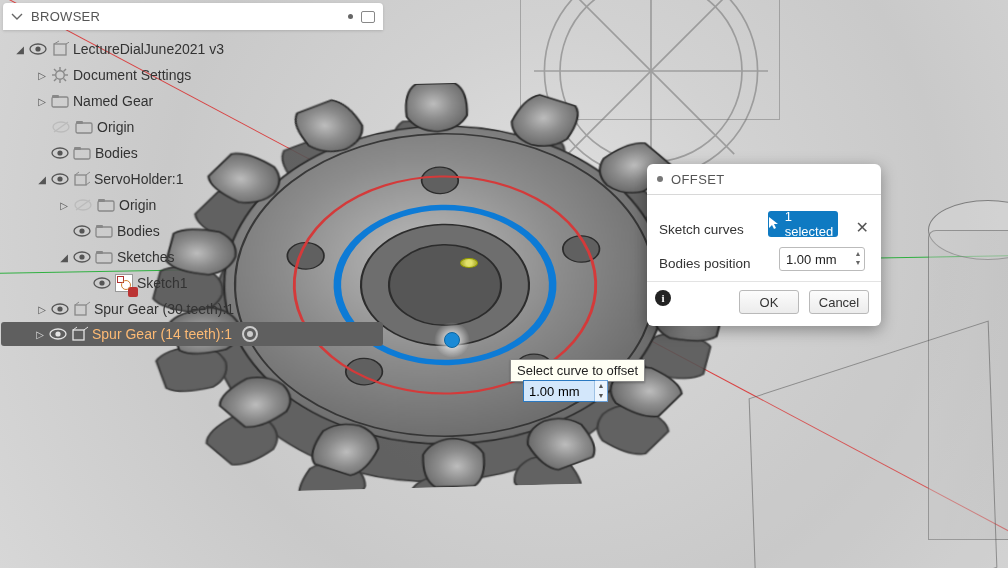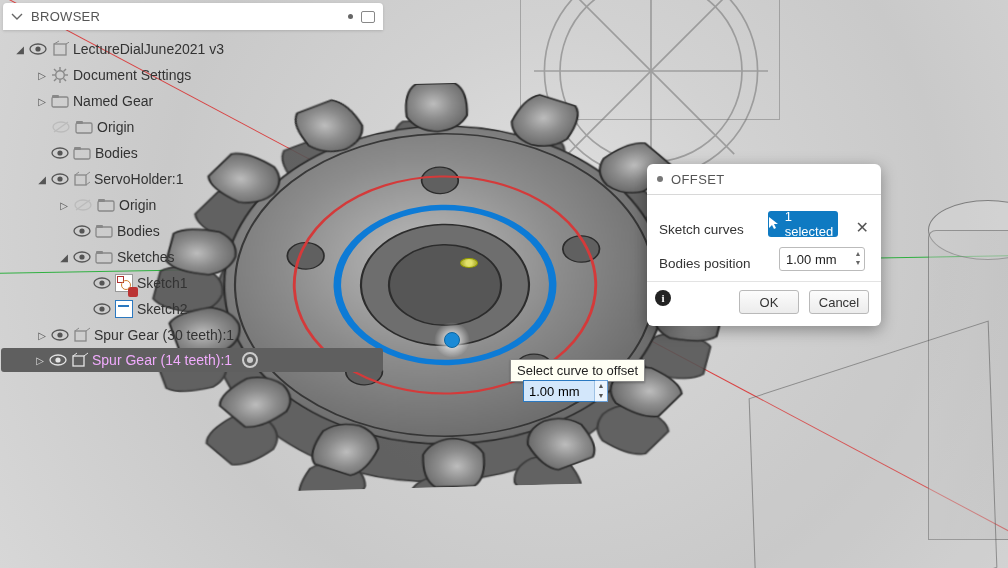--- a/index.html
+++ b/index.html
@@ -77,21 +77,21 @@
   .row .indent{display:inline-block}
   .tw{ width:10px;text-align:center;color:#555;font-size:10px}
   .eye{ color:#555;}
   .folder-icon{ color:#777;}
   .cube-icon{ color:#888; font-size:14px;}
   .label{ color:#333; font-size:14px;}
   .row.bold .label{ font-weight:400;}
   .row.sel{
     background:#5f5f5f; border-radius:3px; height:24px; padding:0 6px 0 0; margin-left:-2px;
   }
-  .row.sel .label{ color:#f0abfc;}
+  .row.sel .label{ color:#fdba74;}
   .row.sel .eye, .row.sel .cube-icon{ color:#eee;}
   .row.sel .radio{width:16px;height:16px;border:2px solid #ccc;border-radius:50%;margin-left:6px;display:inline-grid;place-items:center}
   .row.sel .radio::after{content:"";width:6px;height:6px;border-radius:50%;background:#ccc}
   .slash{width:20px;height:20px;display:inline-flex;align-items:center;justify-content:center}
 
   .sketch-icon{display:inline-block;width:18px;height:18px;border:1px solid #999;position:relative;background:#fff}
   .sketch-icon::before{content:"";position:absolute;left:1px;top:1px;width:5px;height:5px;border:1px solid #b03030}
   .sketch-icon::after{content:"";position:absolute;right:1px;bottom:1px;width:8px;height:8px;border:1px solid #d08030;border-radius:50%}
   .sketch-icon.pen{border-color:#2a78c0}
   .sketch-icon.pen::before{border-color:#2a78c0; width:11px;height:2px;top:4px;left:2px;background:#2a78c0;border:none}
@@ -429,31 +429,20 @@
             <ellipse cx="9" cy="6" rx="8" ry="5" fill="none" stroke="#555" stroke-width="1.3"></ellipse>
             <circle cx="9" cy="6" r="2.6" fill="#555"></circle>
           </svg>
         </span>
       <span class="sketch-icon">
           <span class="lock"></span>
         </span>
       <span class="label">Sketch1</span>
     </div>
 
-    <div class="row">
-      <span class="indent" style="width:86px"></span>
-      <span class="eye">
-          <svg width="18" height="12">
-            <ellipse cx="9" cy="6" rx="8" ry="5" fill="none" stroke="#555" stroke-width="1.3"></ellipse>
-            <circle cx="9" cy="6" r="2.6" fill="#555"></circle>
-          </svg>
-        </span>
-      <span class="sketch-icon pen"></span>
-      <span class="label">Sketch2</span>
-    </div>
 
 
     <div class="row">
       <span class="indent" style="width:30px"></span>
       <span class="tw">▷</span>
       <span class="eye">
           <svg width="18" height="12">
             <ellipse cx="9" cy="6" rx="8" ry="5" fill="none" stroke="#555" stroke-width="1.3"></ellipse>
             <circle cx="9" cy="6" r="2.6" fill="#555"></circle>
           </svg>

